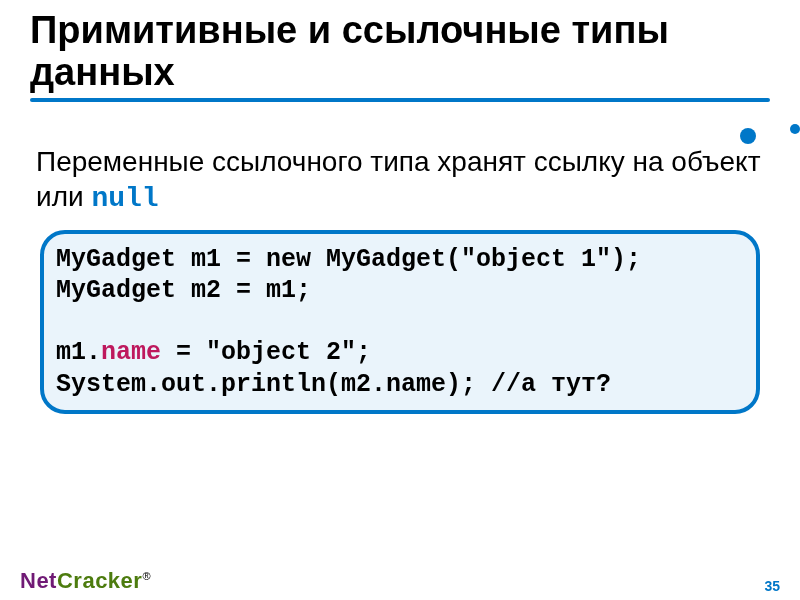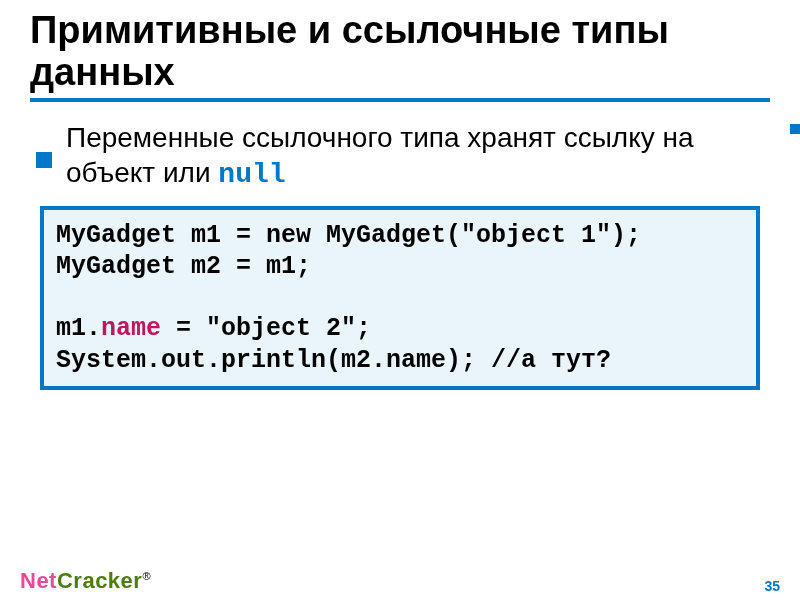--- a/index.html
+++ b/index.html
@@ -1,30 +1,30 @@
 <!DOCTYPE html>
 <html><head>
 <meta charset="utf-8">
 <style>
-  * { margin: 0; padding: 0; box-sizing: border-box; }
+  * { margin: 0; padding: 0; box-sizing: border-box; border-radius: 25px; }
   html, body { width: 800px; height: 600px; overflow: hidden; font-family: Arial, Helvetica, sans-serif; background: #fff; }
   .slide { position: relative; width: 800px; height: 600px; padding: 10px 30px 40px 30px; }
   .title { font-size: 38px; font-weight: bold; color: #000; line-height: 1.1; margin-bottom: 4px; }
   .title-underline { height: 4px; background: #0077c8; width: 100%; margin-bottom: 18px; }
   .deco-sq { position: absolute; top: 124px; right: 0; width: 10px; height: 10px; background: #0077c8; }
   .bullets { margin-left: 6px; }
-  .bullet { display: flex; align-items: center; margin-bottom: 14px; }
+  .bullet { display: flex; align-items: flex-end; margin-bottom: 14px; flex-direction: column; }
   .sq { width: 16px; height: 16px; background: #0077c8; flex-shrink: 0; margin-top: 8px; margin-right: 14px; }
   .btext { font-size: 28px; color: #000; line-height: 1.25; }
   .mono-blue { font-family: "Courier New", monospace; color: #0077c8; font-weight: bold; }
   .codebox { margin: 8px 10px 0 10px; border: 4px solid #0077c8; background: #eaf4fb; padding: 10px 12px; font-family: "Courier New", monospace; font-size: 25px; font-weight: bold; color: #000; line-height: 1.25; white-space: pre-wrap; }
   .code-hl { color: #be185d; }
   .footer { position: absolute; left: 0; right: 0; bottom: 6px; display: flex; justify-content: space-between; align-items: flex-end; padding: 0 20px; }
   .logo { font-family: Arial, sans-serif; font-size: 22px; letter-spacing: 0.5px; }
-  .logo .net { color: #ec4899; font-weight: bold; }
+  .logo .net { color: #701a75; font-weight: bold; }
   .logo .cracker { color: #4d7c0f; font-weight: bold; }
   .logo .reg { font-size: 11px; vertical-align: super; color: #000; }
   .pagenum { color: #0077c8; font-size: 14px; font-weight: bold; }
 </style>
 </head>
 <body>
 
 <div class="slide">
   <div class="title">Примитивные и ссылочные типы данных</div>
   <div class="title-underline"></div>

